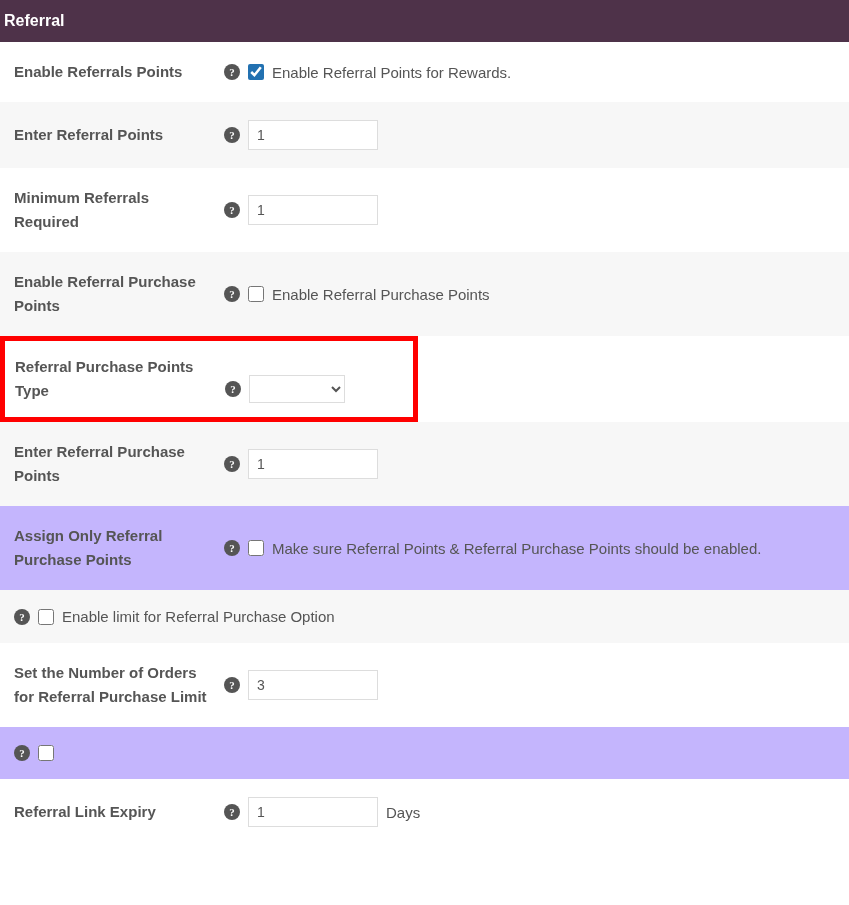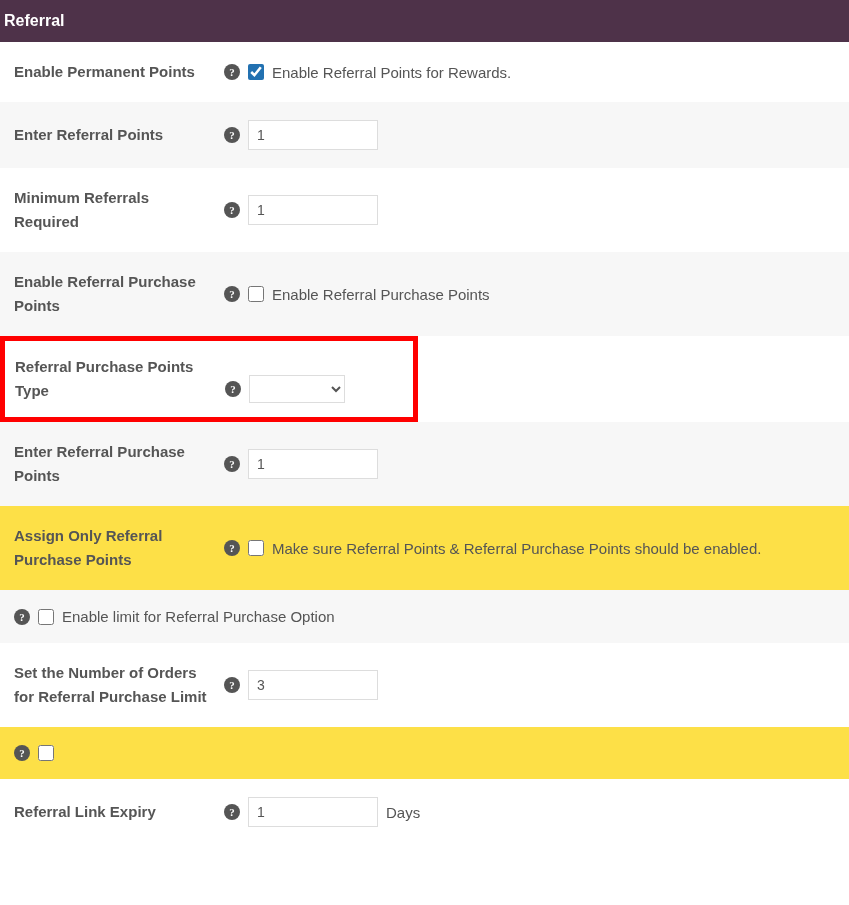--- a/index.html
+++ b/index.html
@@ -17,21 +17,21 @@
     font-size: 16px;
   }
   .form-row {
     display: flex;
     align-items: center;
     padding: 18px 14px;
     font-size: 15px;
   }
   .form-row.white { background: #ffffff; }
   .form-row.gray  { background: #f7f7f7; }
-  .form-row.pink  { background: #fde047; }
+  .form-row.pink  { background: #c4b5fd; }
   .label-col {
     width: 210px;
     flex-shrink: 0;
     font-weight: 600;
     color: #555;
     line-height: 1.6;
     padding-right: 10px;
   }
   .ctrl-col {
     display: flex;
@@ -92,21 +92,21 @@
   }
 </style>
 </head>
 <body>
 
 <div class="panel-header">
   <span>Referral</span>
 </div>
 
 <div class="form-row white">
-  <div class="label-col">Enable Permanent Points</div>
+  <div class="label-col">Enable Referrals Points</div>
   <div class="ctrl-col">
     <span class="help-icon">?</span>
     <input type="checkbox" checked="" style="">
     <span class="desc">Enable Referral Points for Rewards.</span>
   </div>
 </div>
 
 <div class="form-row gray">
   <div class="label-col">Enter Referral Points</div>
   <div class="ctrl-col">

